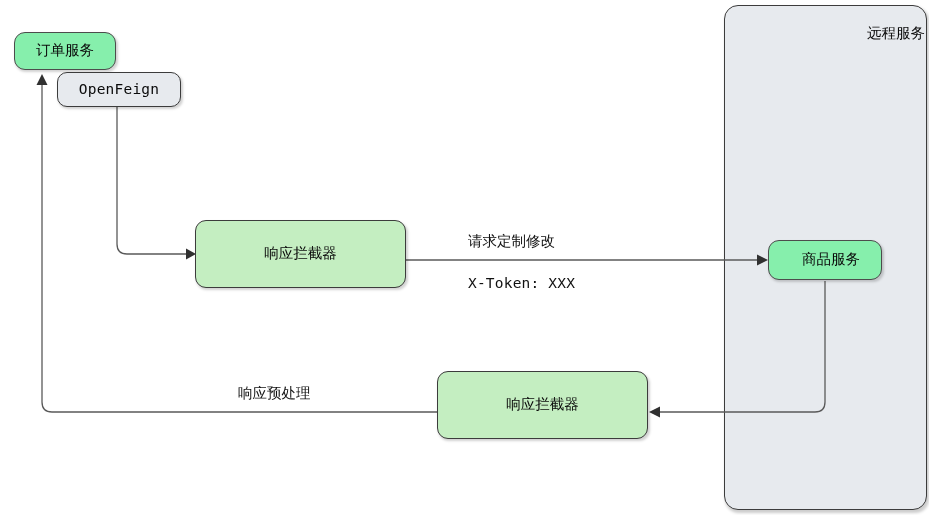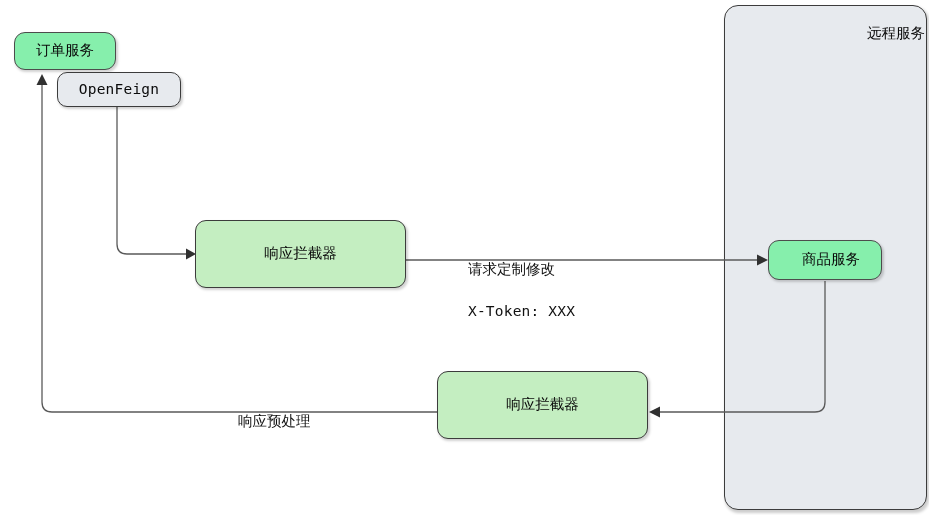--- a/index.html
+++ b/index.html
@@ -126,21 +126,20 @@
     height: 40px;
     z-index: 6;
     padding-left: 12px;
   }
   .edge-label {
     position: absolute;
     z-index: 5;
     color: #111111;
     white-space: nowrap;
     background: transparent;
-    margin-top: 28px;
   }
   #label-request-modify {
     left: 468px;
     top: 232px;
   }
   #label-xtoken {
     left: 468px;
     top: 275px;
   }
   #label-response-pre {

